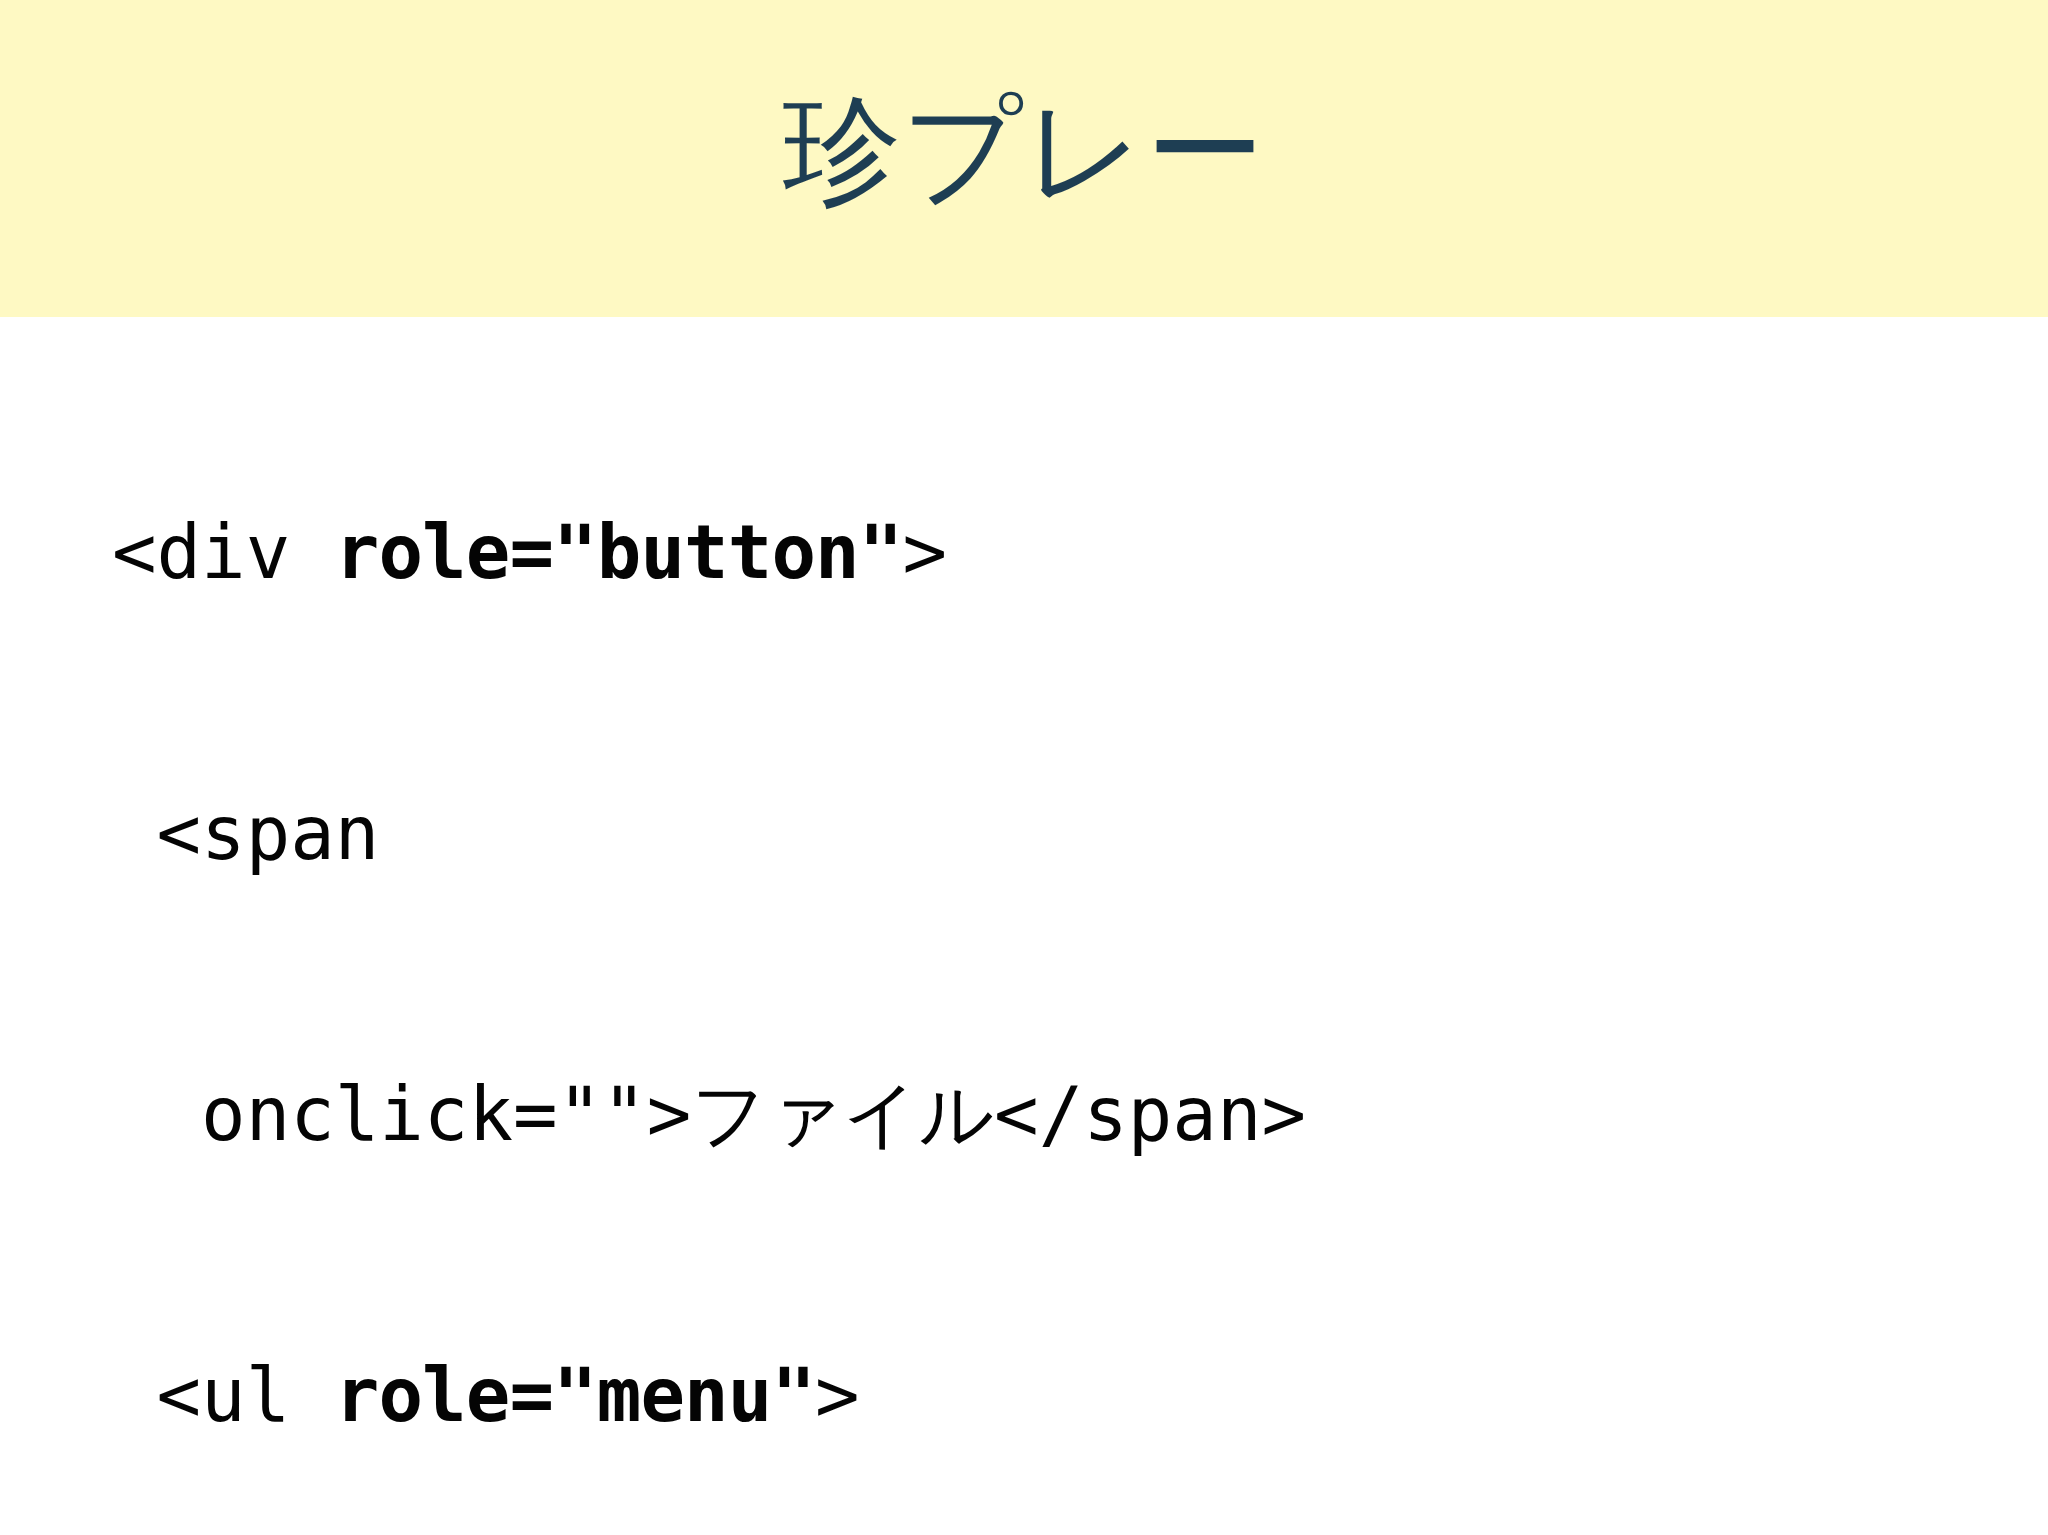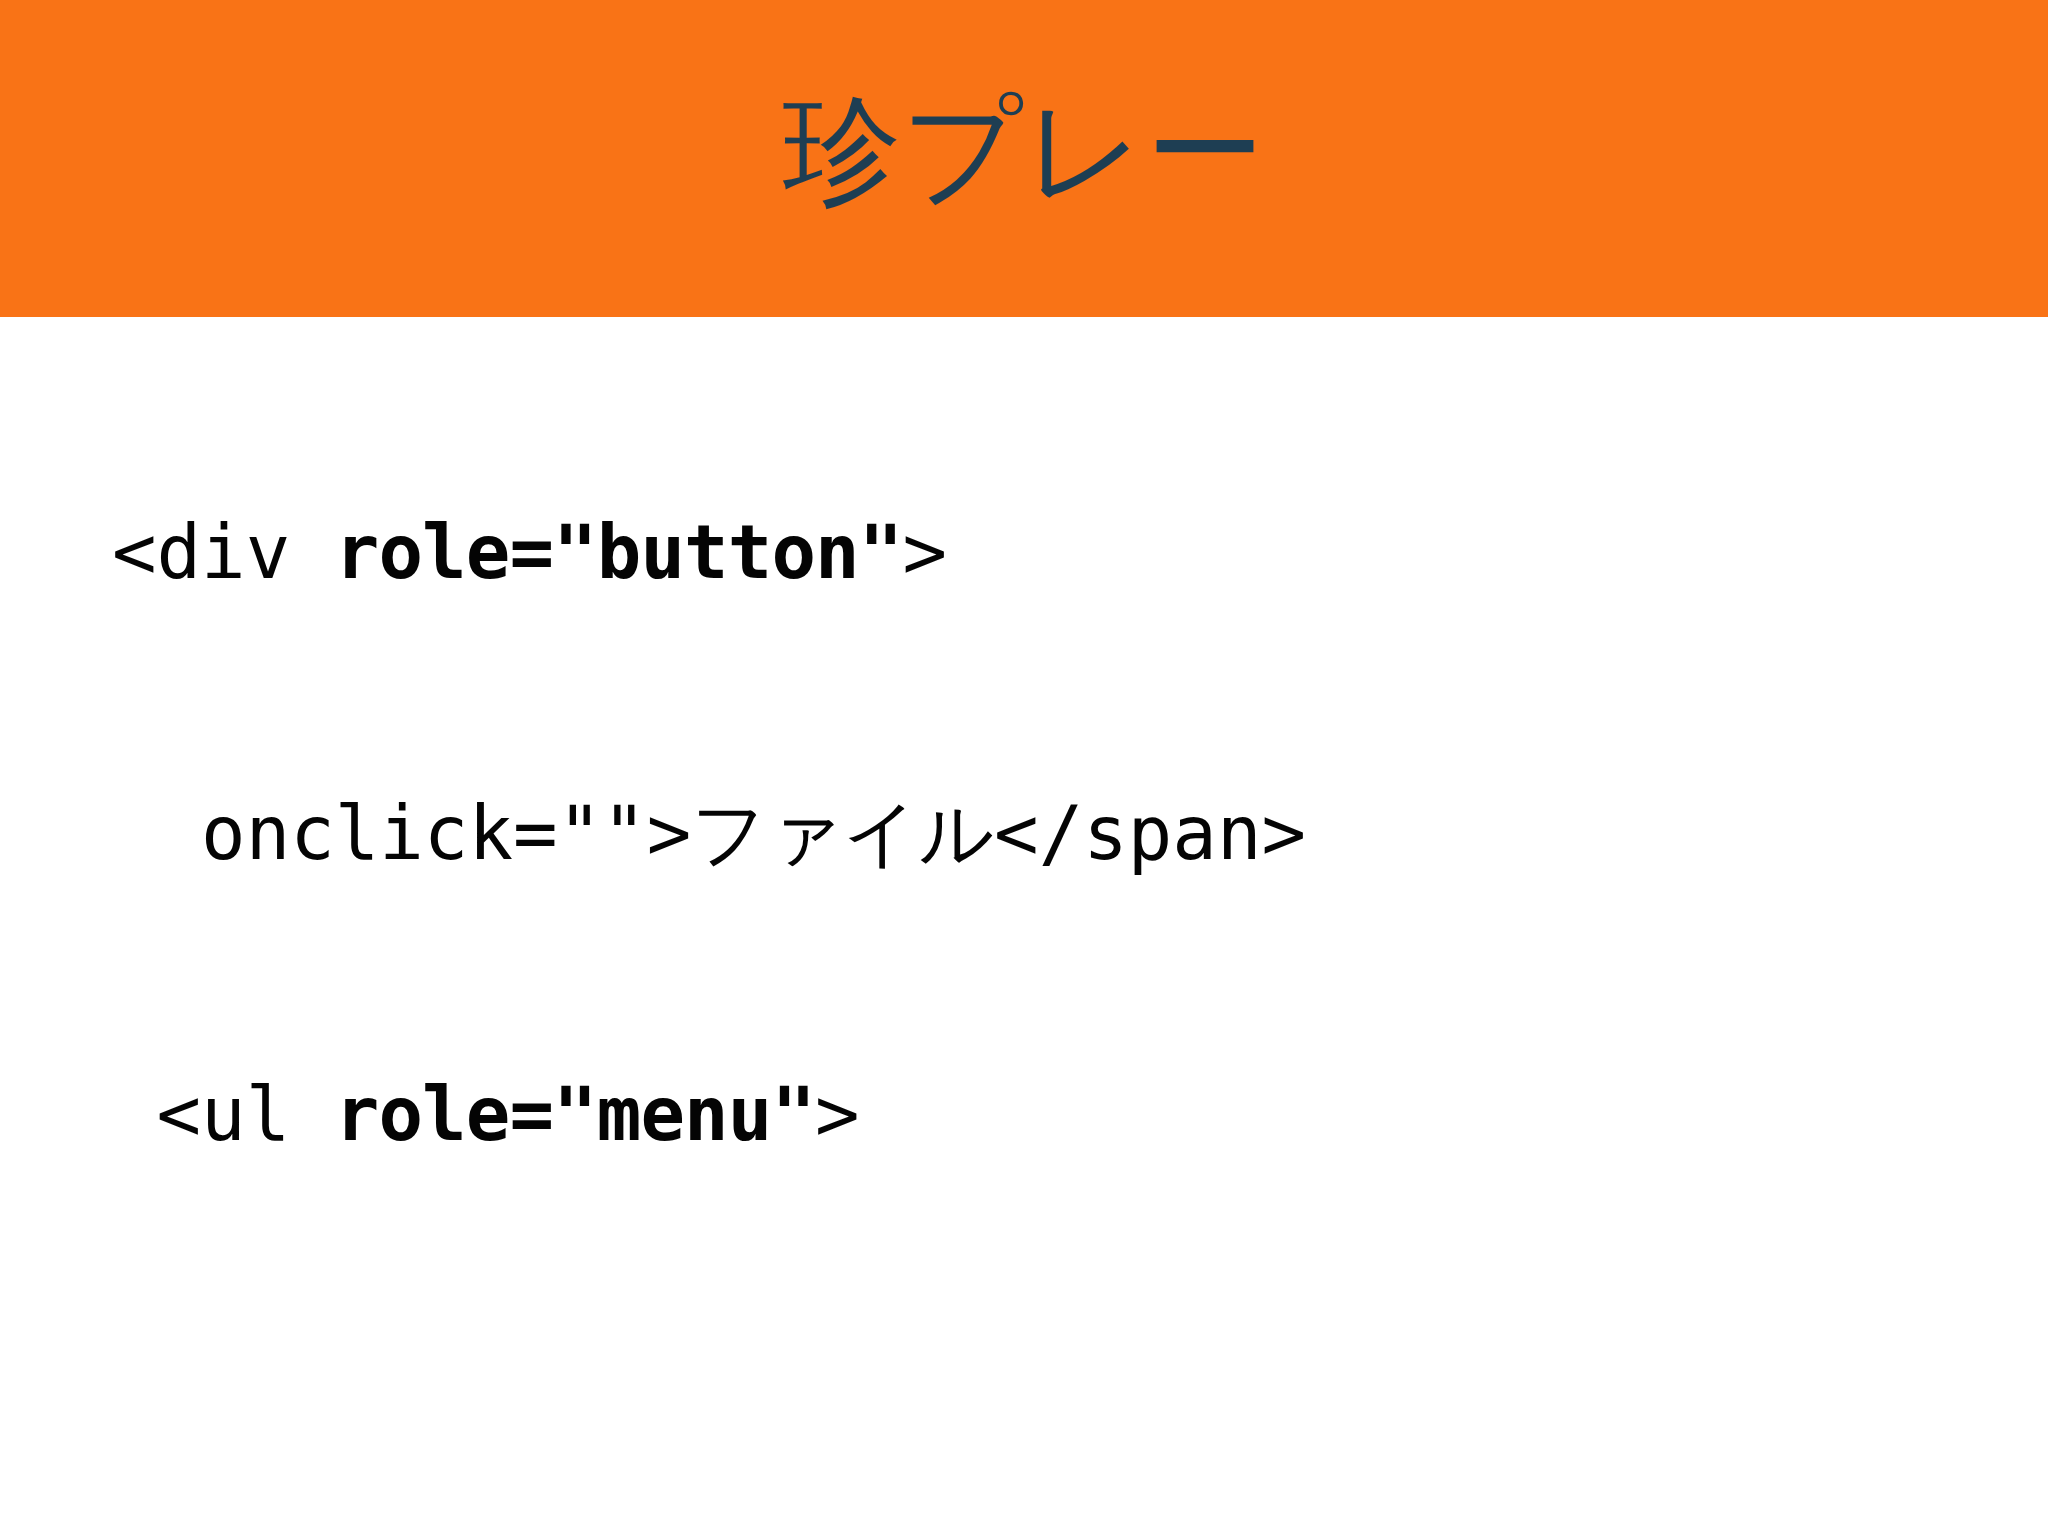--- a/index.html
+++ b/index.html
@@ -24,21 +24,21 @@
     height: 1535px;
     background: #ffffff;
     display: flex;
     flex-direction: column;
   }
 
   
   .header-band {
     flex: 0 0 317px;
     height: 317px;
-    background: #f97316;
+    background: #fef9c3;
     display: flex;
     align-items: center;
     justify-content: center;
     box-sizing: border-box;
     padding-bottom: 18px;
   }
   .slide-title {
     font-family: "DejaVu Sans", "Liberation Sans", sans-serif;
     font-size: 118px;
     font-weight: 400;
@@ -83,20 +83,21 @@
 <div class="slide">
 
   <div class="header-band">
     <h1 class="slide-title">珍プレー</h1>
   </div>
 
   <div class="body-area">
 
     <pre class="code-block"><code>
 <span class="code-line"><span>&lt;div </span><span class="kw">role="button"</span><span>&gt;</span></span>
+<span class="code-line"> <span>&lt;span</span></span>
 <span class="code-line">  <span>onclick=""&gt;ファイル&lt;/span&gt;</span></span>
 <span class="code-line"> <span>&lt;ul </span><span class="kw">role="menu"</span><span>&gt;</span></span>
 
 
 </code></pre>
 
   </div>
 </div>
 
 </body></html>

